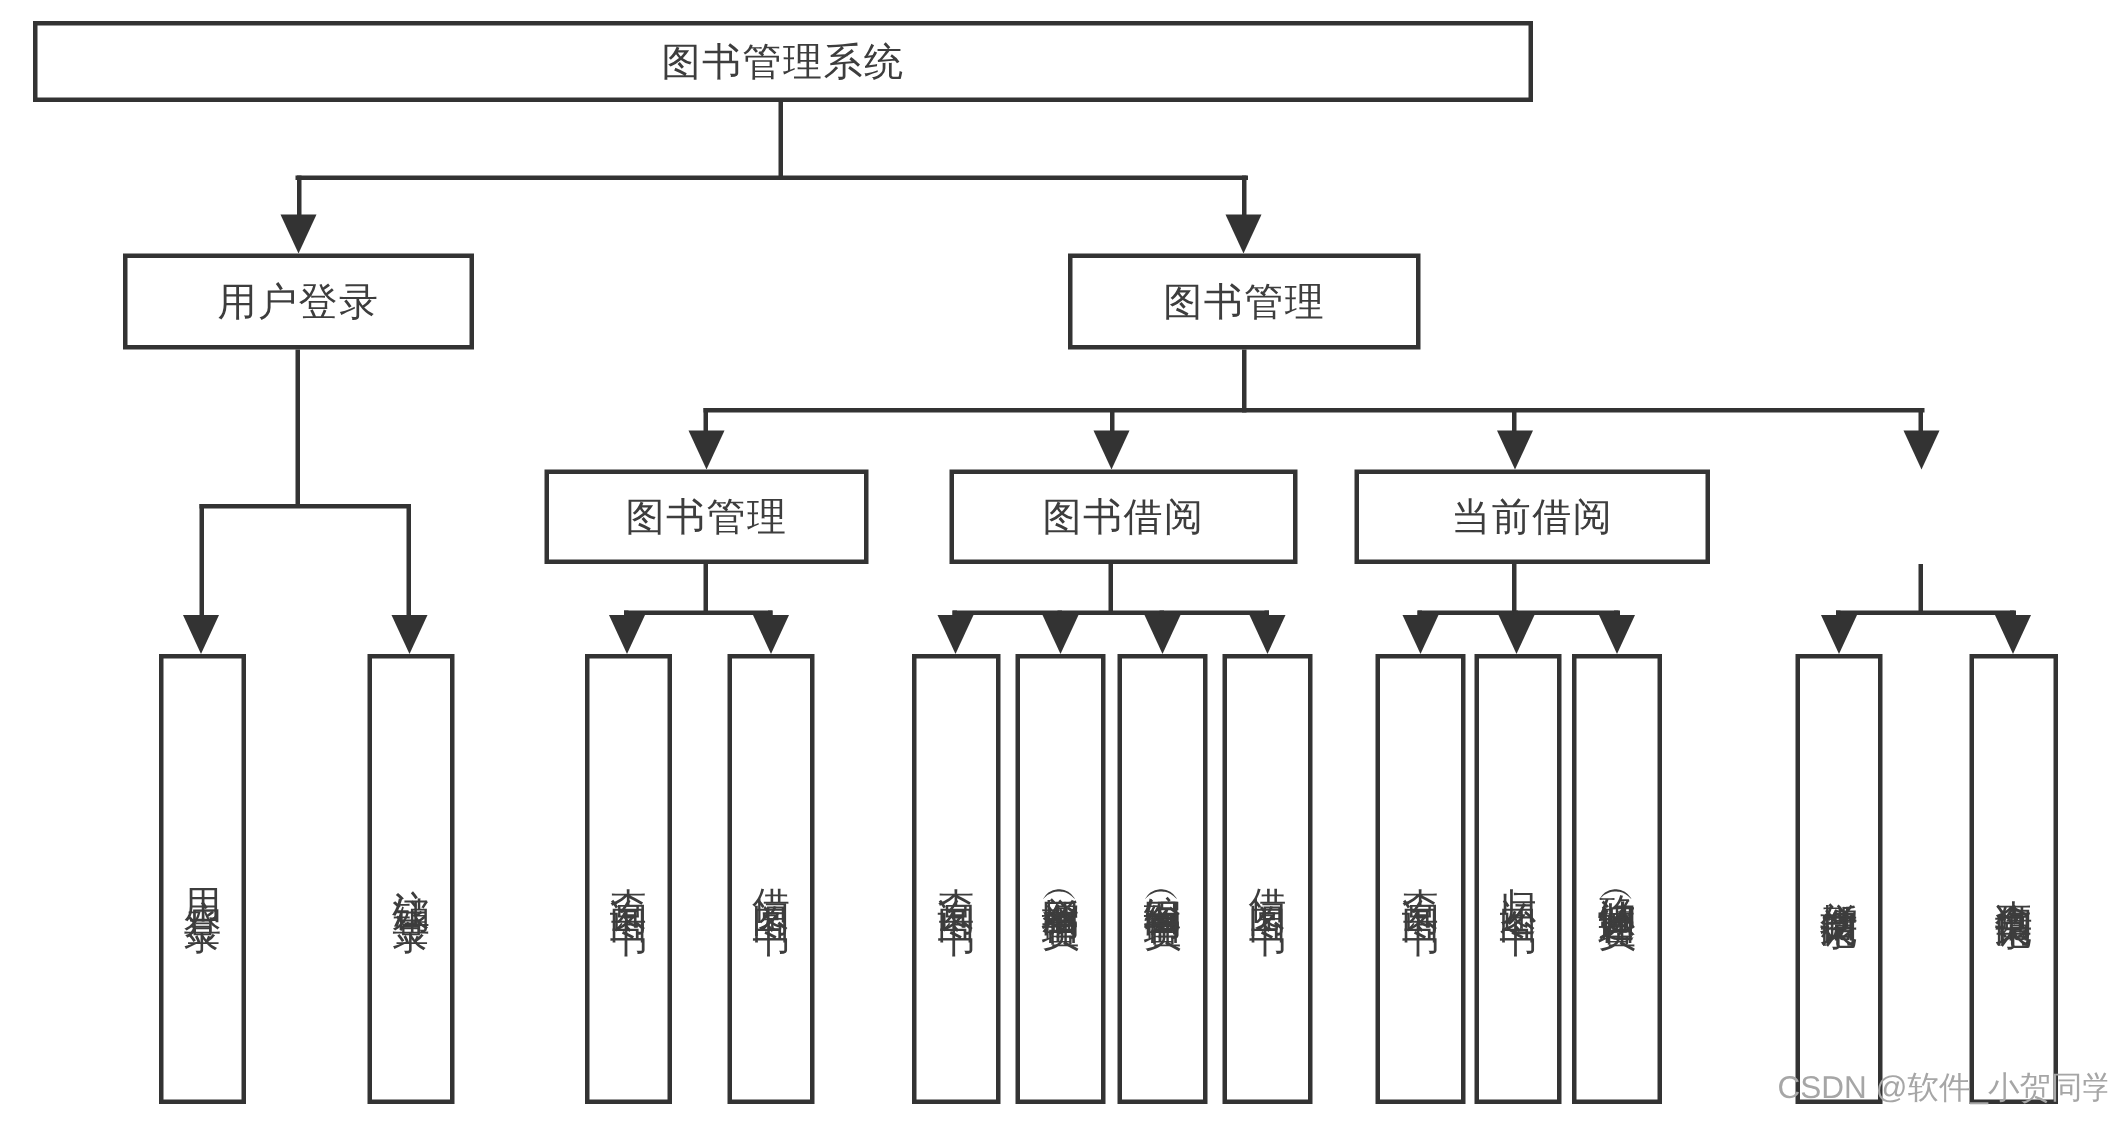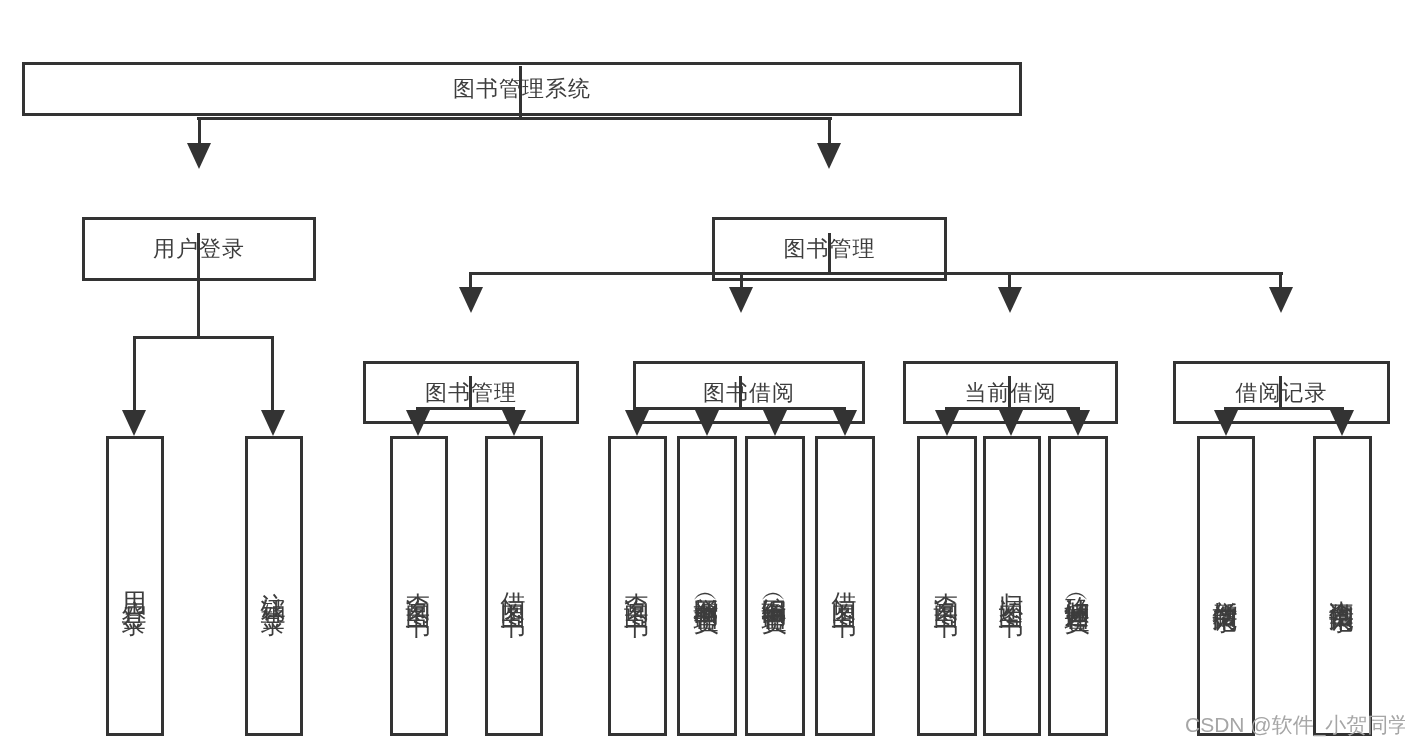--- a/index.html
+++ b/index.html
@@ -15,21 +15,21 @@
   .node {
     position: absolute;
     box-sizing: border-box;
     border: 3px solid #333333;
     background: #ffffff;
     display: flex;
     align-items: center;
     justify-content: center;
     color: #3d3d3d;
   }
-  .hbox { font-size: 22px; letter-spacing: 1px; margin-top: 48px; }
+  .hbox { font-size: 26px; letter-spacing: 1px; }
   .vbox { font-size: 25px; }
   .vbox .vtext {
     writing-mode: vertical-lr;
     letter-spacing: 7px;
     white-space: nowrap;
   }
   .vbox .vtext.long { letter-spacing: 2px; }
   
   .lv { position: absolute; width: 3px; background: #333333; }
   .lh { position: absolute; height: 3px; background: #333333; }
@@ -90,25 +90,22 @@
   <div class="ar" style="left:998px; top:287px;"></div>
   <div class="lv" style="left:1279px; top:272px; height:19px;"></div>
   <div class="ar" style="left:1269px; top:287px;"></div>
 
   <div class="node hbox" style="left:363px; top:313px; width:216px; height:63px;">
     <span>图书管理</span>
   </div>
   <div class="node hbox" style="left:633px; top:313px; width:232px; height:63px;">
     <span>图书借阅</span>
   </div>
-  <div class="node hbox" style="left:903px; top:313px; width:215px; height:63px;">
+  <div class="node hbox" style="left:903px; top:313px; width:237px; height:63px;">
     <span>当前借阅</span>
-  </div>
-  <div class="node hbox" style="left:1173px; top:313px; width:217px; height:63px;">
-    <span>借阅记录</span>
   </div>
 
   <div class="lv" style="left:469px; top:376px; height:34px;"></div>
   <div class="lh" style="left:416px; top:407px; width:99px;"></div>
   <div class="lv" style="left:416px; top:407px; height:7px;"></div>
   <div class="ar" style="left:406px; top:410px;"></div>
   <div class="lv" style="left:512px; top:407px; height:7px;"></div>
   <div class="ar" style="left:502px; top:410px;"></div>
 
   <div class="lv" style="left:739px; top:376px; height:34px;"></div>

